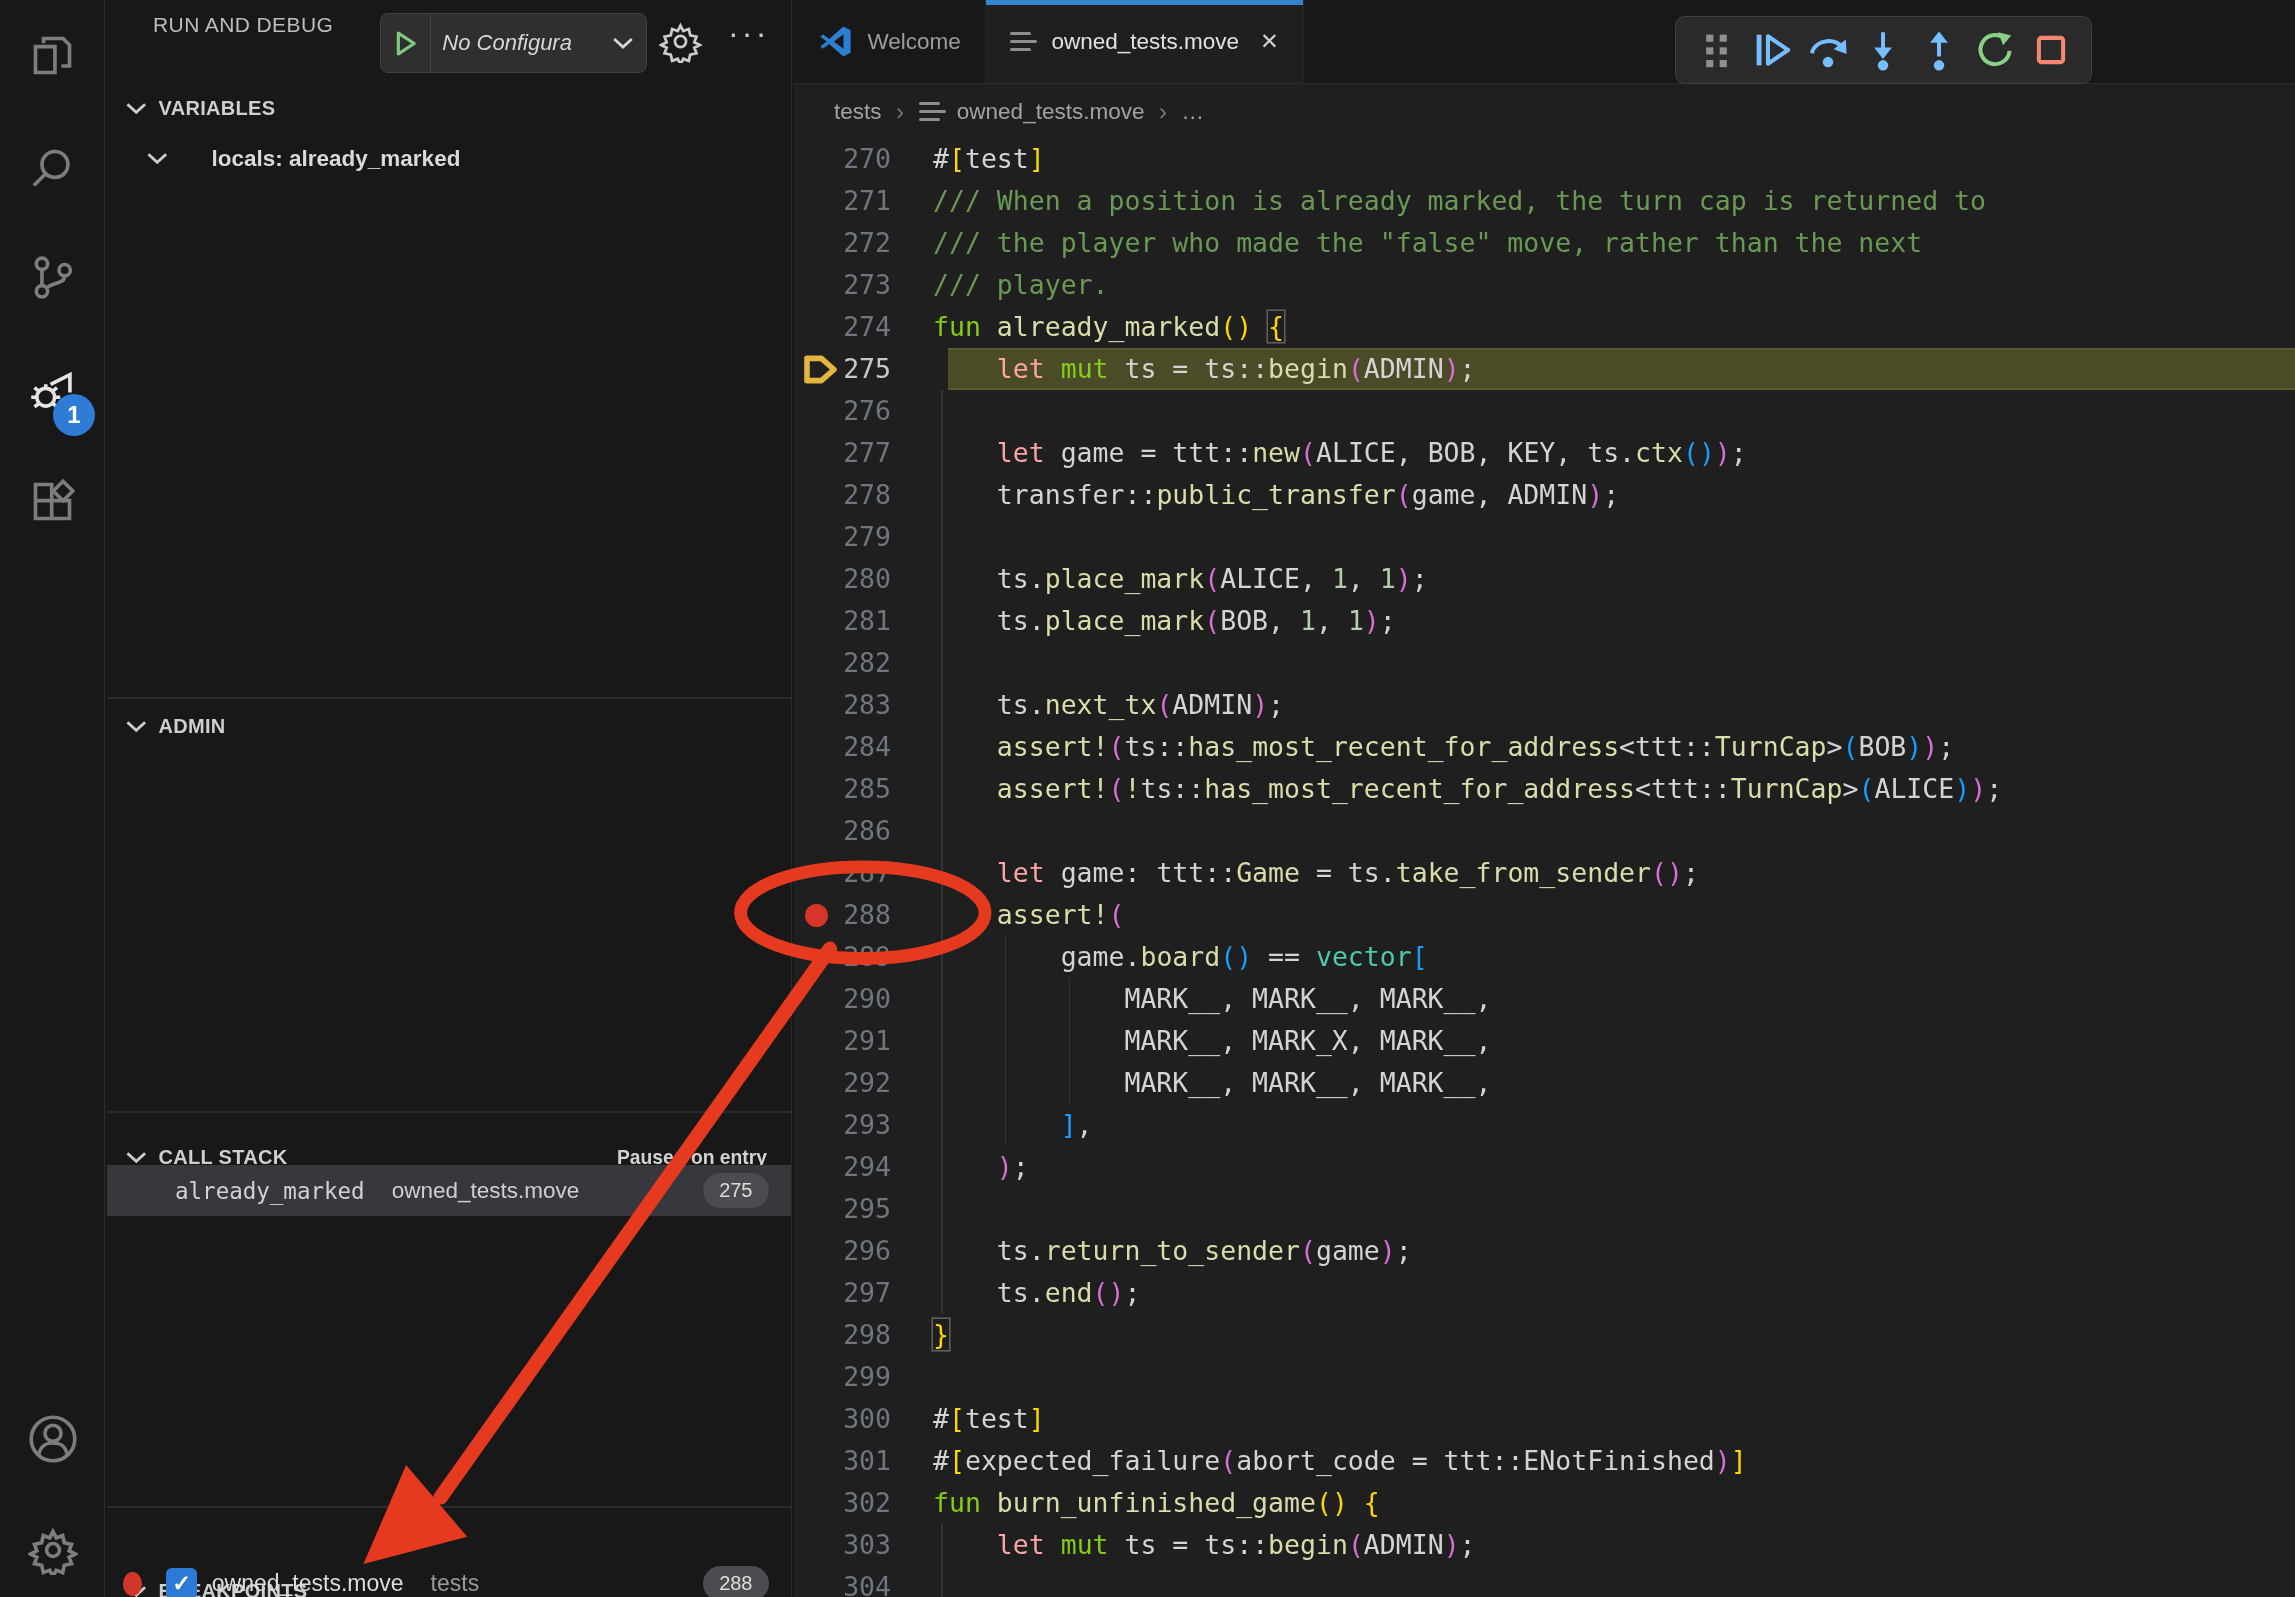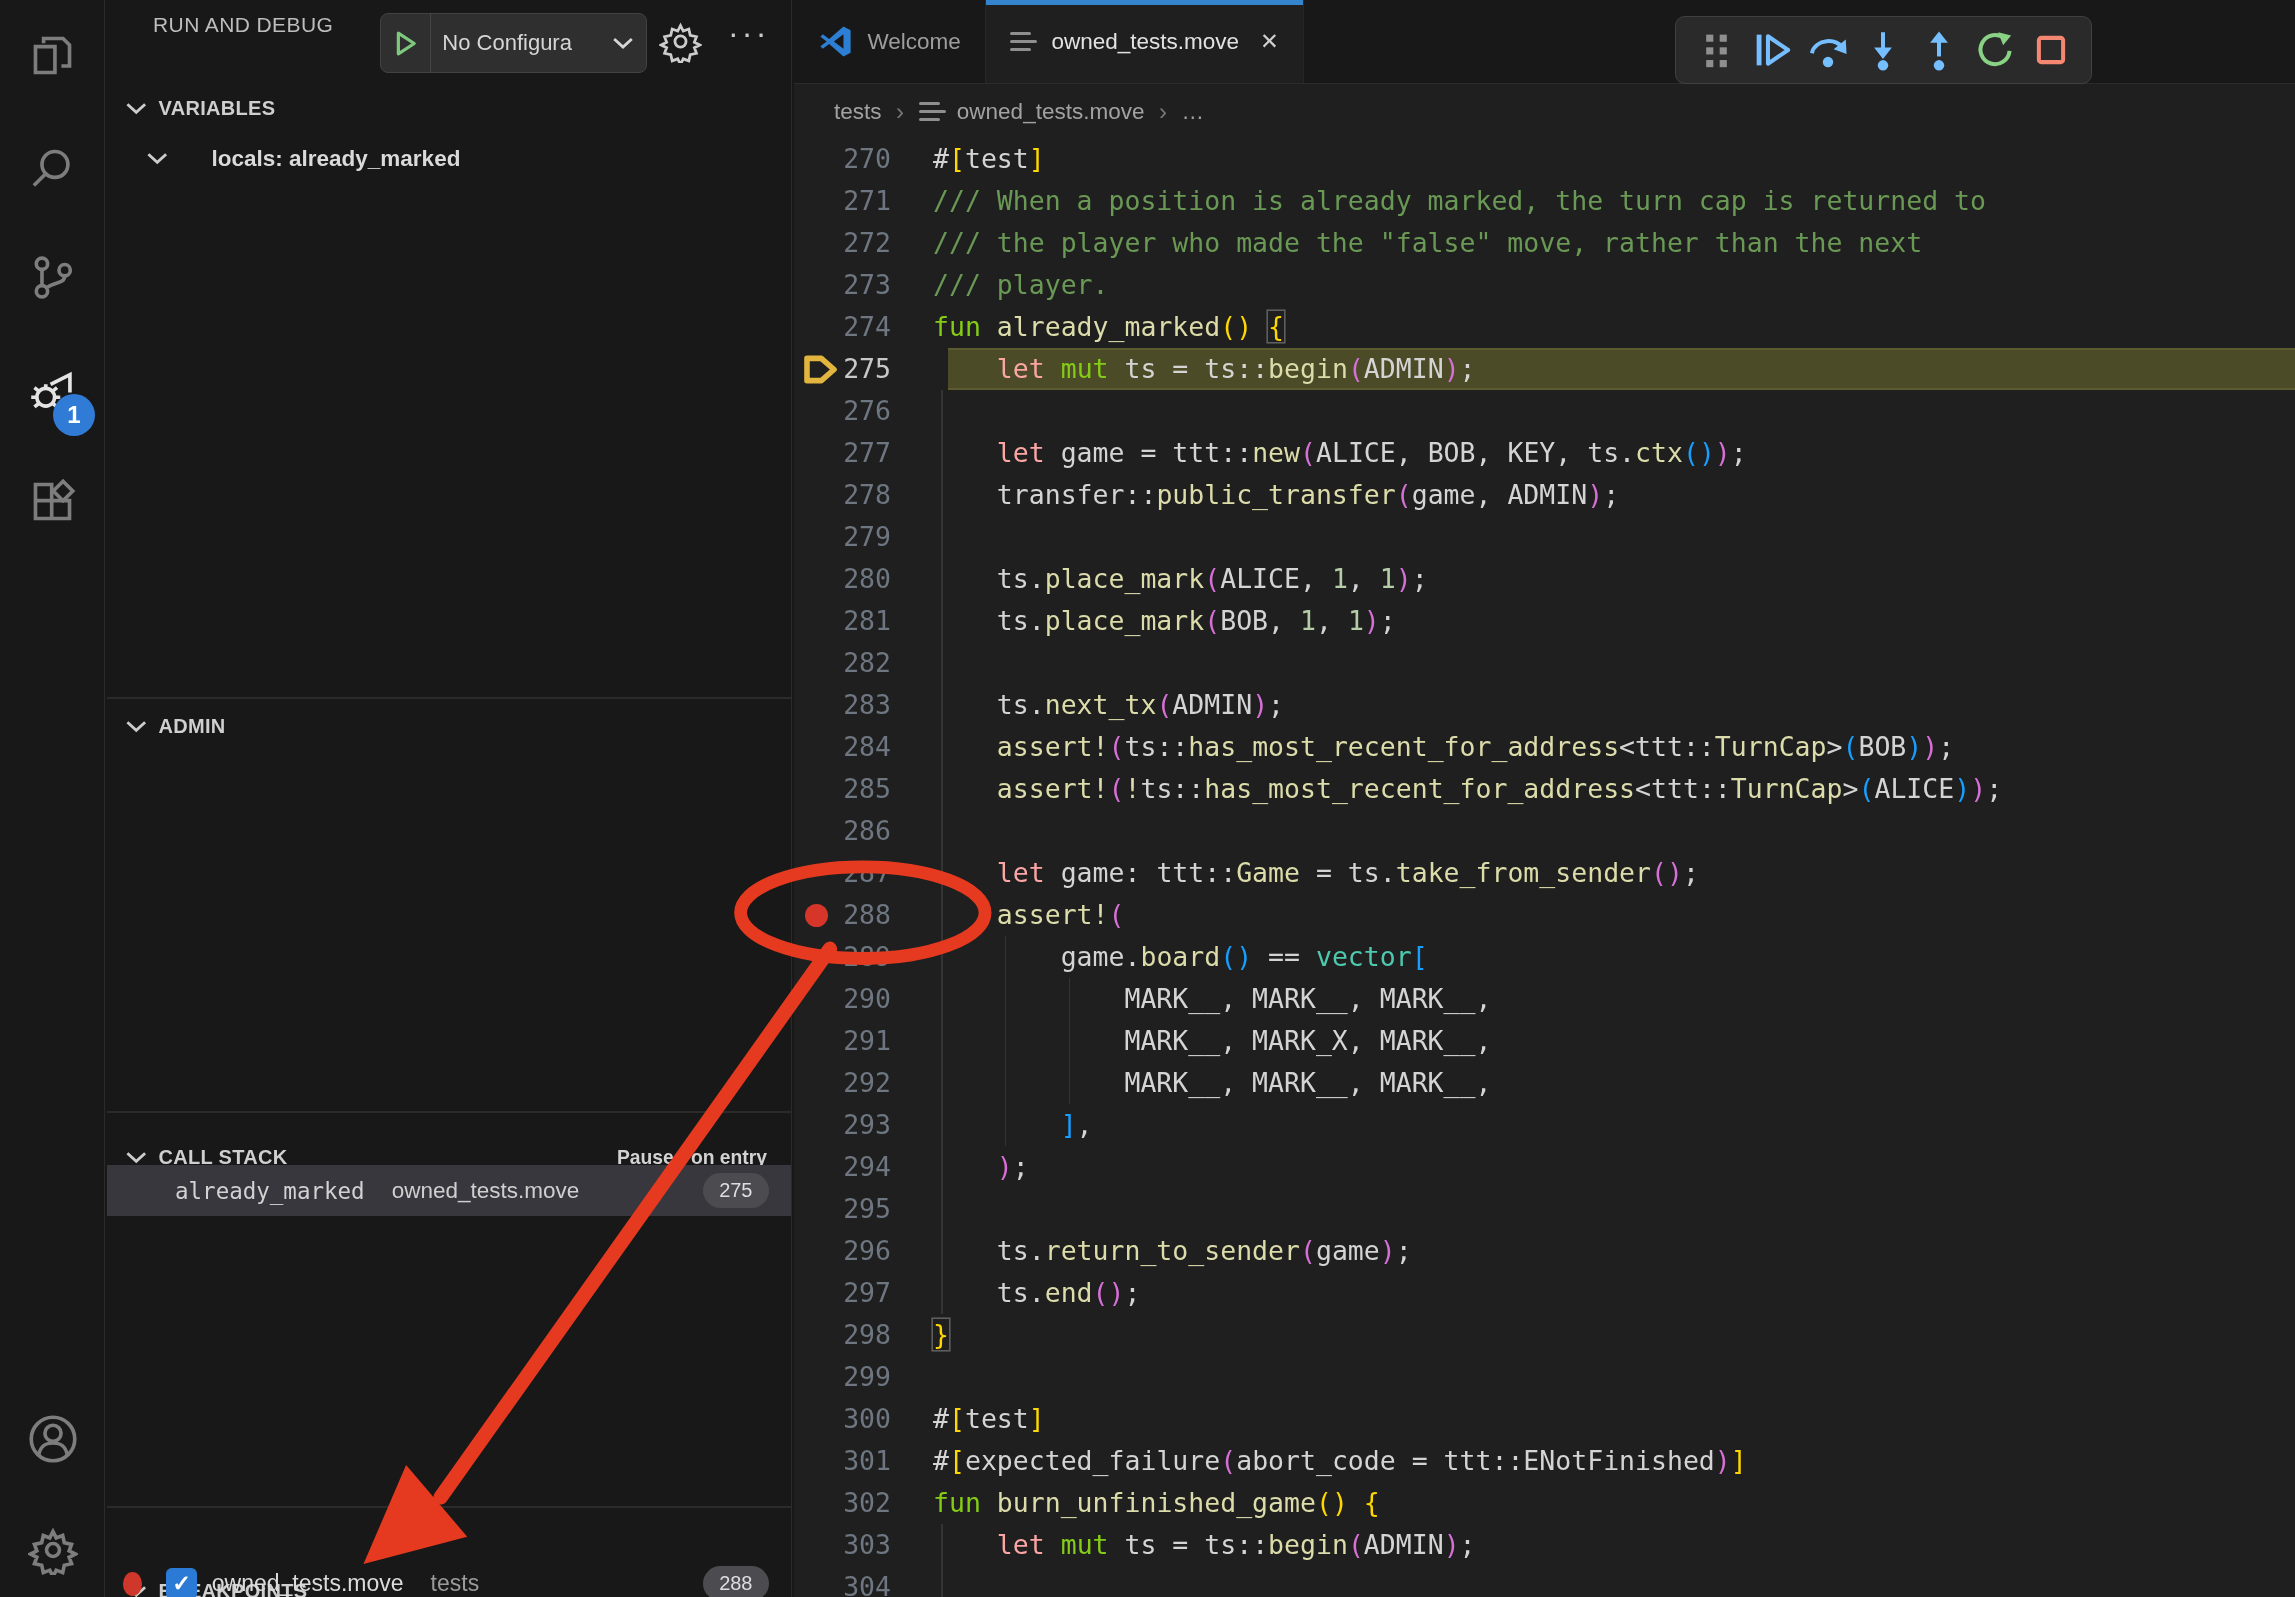--- a/index.html
+++ b/index.html
@@ -14,21 +14,21 @@
   .act-item { position:absolute; left:0; width:105px; height:88px; display:flex; align-items:center; justify-content:center; cursor:pointer; }
   .act-item svg { stroke:#7d7d7d; fill:none; stroke-width:4.5; }
   .act-item.active svg { stroke:#e4e4e4; }
   .act-badge { position:absolute; left:53px; top:48px; min-width:42px; height:42px; border-radius:22.5px; background:#2f7bd6; color:#ffffff; font-size:24px; font-weight:bold; display:flex; align-items:center; justify-content:center; }
   
   .sidebar { position:absolute; left:107px; top:0; width:685px; height:1597px; background:#181818; border-right:1.6px solid #2b2b2b; }
   .side-titlebar { position:absolute; top:0; left:0; right:0; height:84px; }
   .side-title { position:absolute; left:46px; top:13px; font-size:21px; color:#bdbdbd; letter-spacing:0.4px; }
   .run-dd { position:absolute; left:273px; top:13px; width:267px; height:60px; background:#2f2f2f; border:1.6px solid #424242; border-radius:8px; display:flex; align-items:stretch; cursor:pointer; }
   .run-dd .play { width:50px; display:flex; align-items:center; justify-content:center; border-right:1.6px solid #454545; }
-  .run-dd .lbl { flex:1; display:flex; align-items:center; padding-left:11.3px; font-size:22px; color:#d6d6d6; white-space:nowrap; overflow:hidden; }
+  .run-dd .lbl { flex:1; display:flex; align-items:center; padding-left:11.3px; font-size:22px; color:#d6d6d6; white-space:nowrap; overflow:hidden;font-style:italic; }
   .run-dd .chev { width:35px; display:flex; align-items:center; }
   .hdr-gear { position:absolute; left:552px; top:20px; cursor:pointer; }
   .hdr-dots { position:absolute; left:621px; top:14.5px; font-size:32px; color:#cccccc; letter-spacing:3.2px; cursor:pointer; }
   .sec-hdr { position:absolute; left:0; right:0; height:43px; display:flex; align-items:center; cursor:pointer; }
   .sec-hdr .chv { margin-left:17.7px; margin-right:11.3px; }
   .sec-hdr .sec-label { font-weight:bold; font-size:20px; color:#cfcfcf; letter-spacing:0.3px; }
   .sec-hdr .sec-status { margin-left:auto; margin-right:24px; font-weight:bold; font-size:19.3px; color:#d2d2d2; }
   .sep { position:absolute; left:0; right:0; height:1.6px; background:#2b2b2b; }
   .locals-row { position:absolute; left:0; right:0; height:47px; display:flex; align-items:center; cursor:pointer; }
   .locals-row .chv { margin-left:39px; margin-right:13px; }

